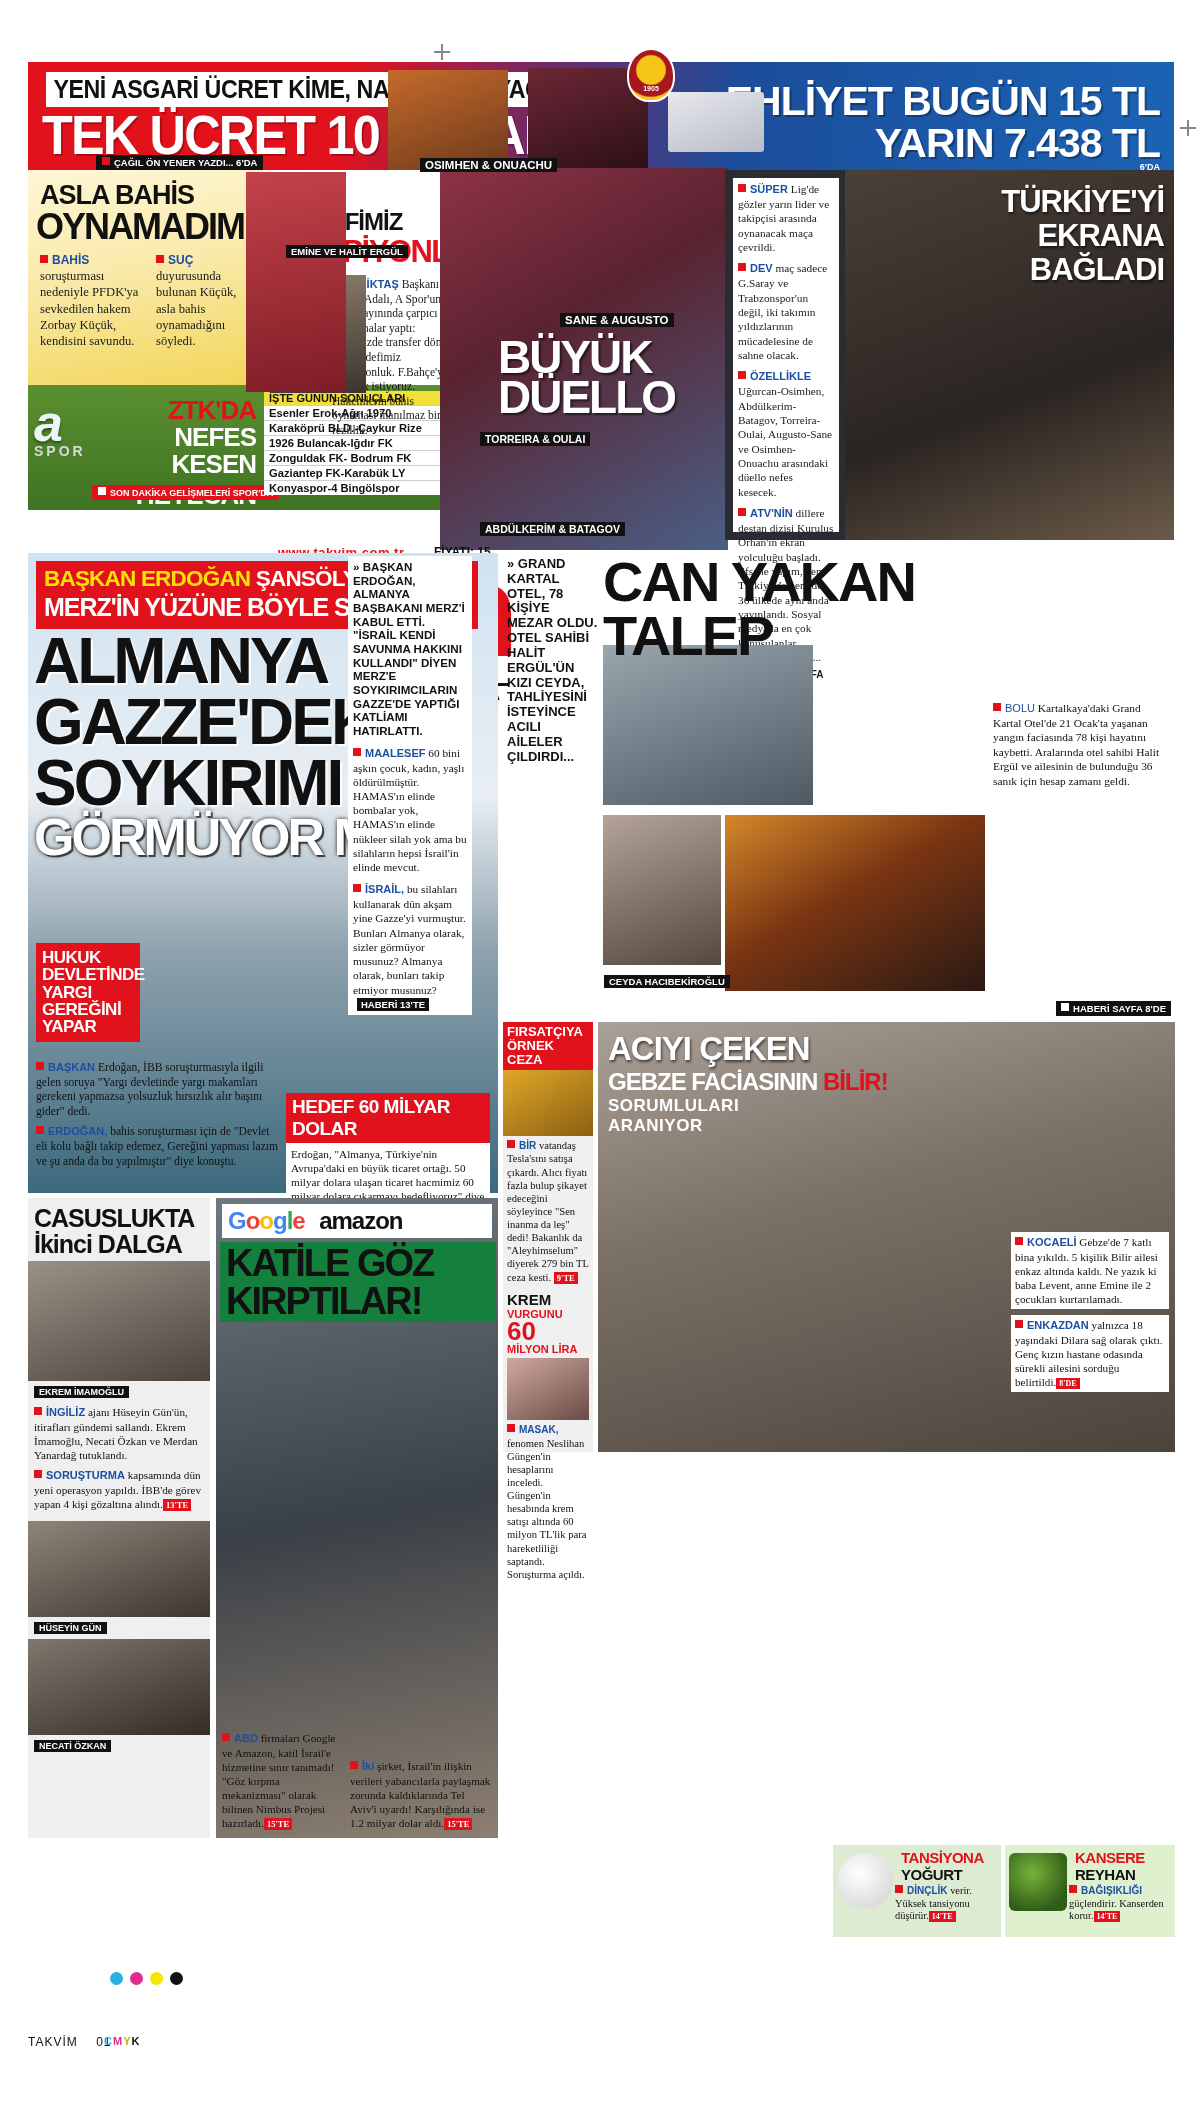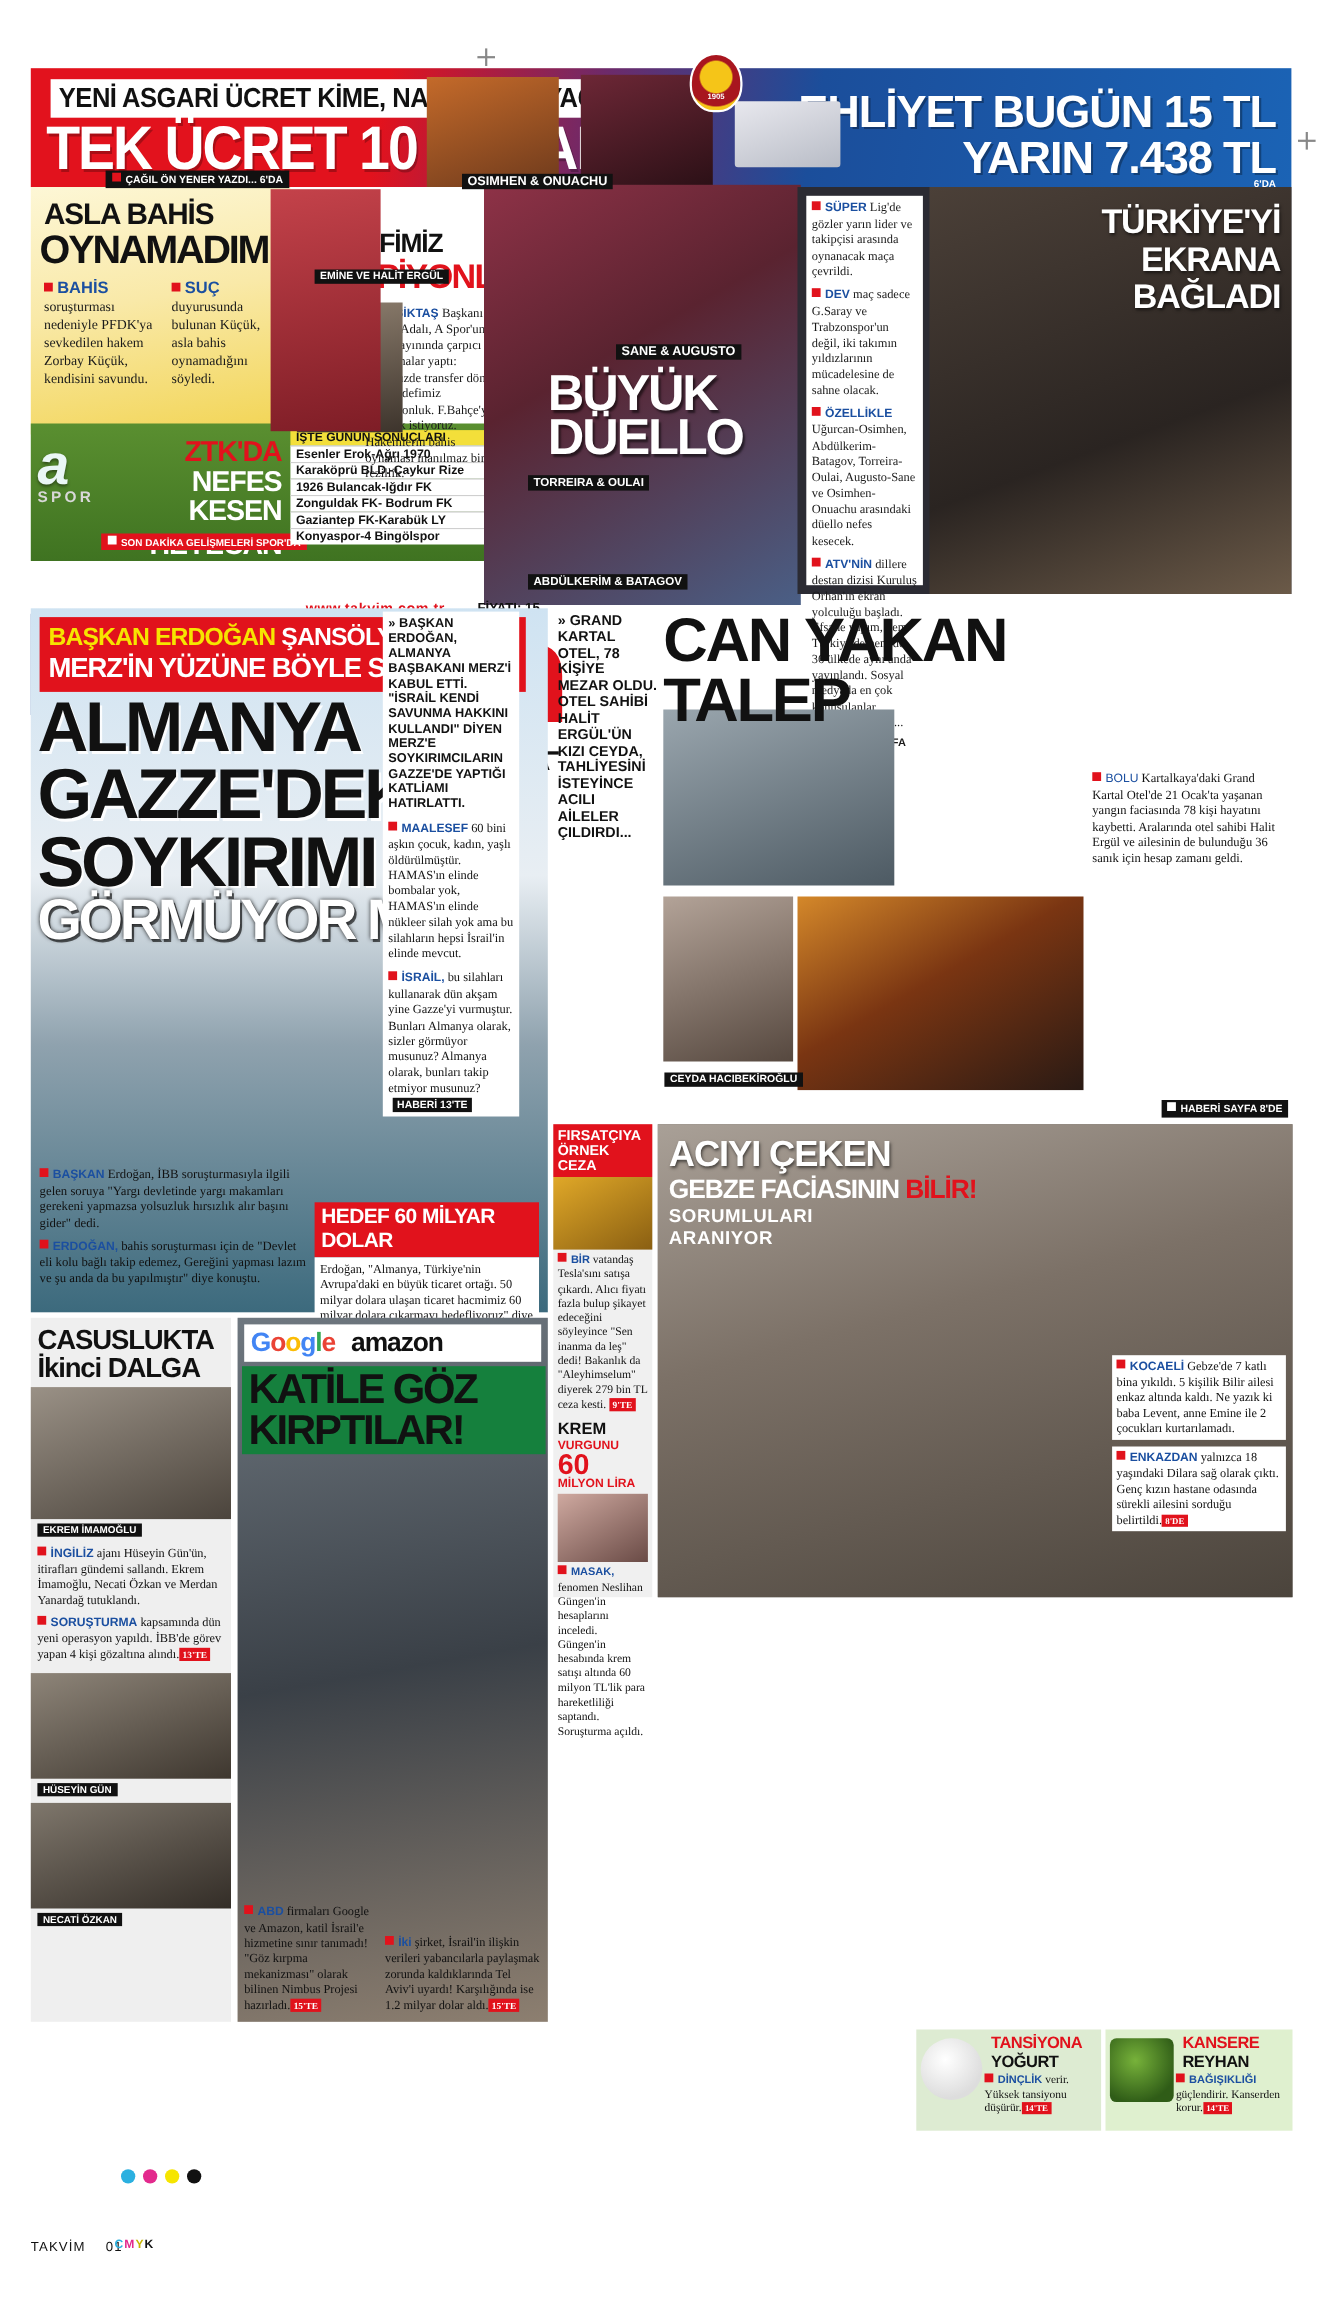--- a/index.html
+++ b/index.html
@@ -55,21 +55,21 @@
 
   
   #cagil { position:absolute; left:96px; top:155px; z-index:7; font-size:9.5px; background:#111; color:#fff; padding:2px 6px; font-weight:bold;}
   #aslaBox { position:absolute; left:28px; top:170px; width:236px; height:225px;
     background: linear-gradient(170deg,#fdf7d6 0%,#f9e9a8 45%,#f2d452 100%); }
   #aslaBox .h1 { position:absolute; left:12px; top:10px; font-size:27px; font-weight:900; color:#111; letter-spacing:-1px;}
   #aslaBox .h2 { position:absolute; left:8px; top:36px; font-size:36px; font-weight:900; color:#111; letter-spacing:-2px;}
   #aslaBox .col { position:absolute; top:82px; font-family:"Liberation Serif",serif; font-size:12.6px; line-height:1.28; color:#1a1a1a;}
   #aslaBox .colA { left:12px; width:106px; }
   #aslaBox .colB { left:128px; width:100px; }
-  #aslaBox .lead { color:#1b4fa0; font-weight:bold; font-family:"Liberation Sans",sans-serif; font-size:15px;}
+  #aslaBox .lead { color:#1b4fa0; font-weight:bold; font-family:"Liberation Sans",sans-serif; font-size:12px;}
 
   
   #ztk { position:absolute; left:28px; top:385px; width:440px; height:125px;
     background: linear-gradient(180deg,#5a8f30 0%,#3f7321 100%); }
   #ztk .ablogo { position:absolute; left:6px; top:12px; width:72px; height:70px; }
   #ztk .ablogo .a { font-size:52px; font-weight:900; color:#eaf7f5; font-style:italic; line-height:1;
      text-shadow: 0 2px 3px rgba(0,0,0,.45); }
   #ztk .ablogo .sp { font-size:14px; font-weight:bold; color:#d8d8d8; letter-spacing:3px; margin-top:-6px;}
   #ztk .z1 { position:absolute; left:78px; top:10px; width:150px; text-align:right; font-size:26px; font-weight:900; color:#e1121c; letter-spacing:-1px;}
   #ztk .z2 { position:absolute; left:78px; top:37px; width:150px; text-align:right; font-size:26px; font-weight:900; color:#fff; letter-spacing:-1px;}
@@ -363,20 +363,27 @@
     <div id="mainKicker">
       <div class="k1"><span class="y">BAŞKAN ERDOĞAN</span><span class="w"> ŞANSÖLYE</span></div>
       <div class="k2">MERZ'İN YÜZÜNE BÖYLE SÖYLEDİ:</div>
     </div>
     <div id="mainHl">
       <div class="l1">ALMANYA</div>
       <div class="l2">GAZZE'DEKİ</div>
       <div class="l3">SOYKIRIMI</div>
       <div class="l4">GÖRMÜYOR MU!</div>
     </div>
+    <div id="hukuk">
+      <div>HUKUK</div>
+      <div>DEVLETİNDE</div>
+      <div>YARGI</div>
+      <div>GEREĞİNİ</div>
+      <div>YAPAR</div>
+    </div>
     <div id="mainBody">
       <div style="margin-bottom:6px"><span class="redsq"></span><span class="lead">BAŞKAN</span><span> Erdoğan, İBB soruşturmasıyla ilgili gelen soruya "Yargı devletinde yargı makamları gerekeni yapmazsa yolsuzluk hırsızlık alır başını gider" dedi.</span></div>
       <div><span class="redsq"></span><span class="lead">ERDOĞAN,</span><span> bahis soruşturması için de "Devlet eli kolu bağlı takip edemez, Gereğini yapması lazım ve şu anda da bu yapılmıştır" diye konuştu.</span></div>
     </div>
     <div id="hedef60">
       <div class="hl">HEDEF 60 MİLYAR DOLAR</div>
       <div class="bd">Erdoğan, "Almanya, Türkiye'nin Avrupa'daki en büyük ticaret ortağı. 50 milyar dolara ulaşan ticaret hacmimiz 60 milyar dolara çıkarmayı hedefliyoruz" diye konuştu.</div>
     </div>
   </div>
 

